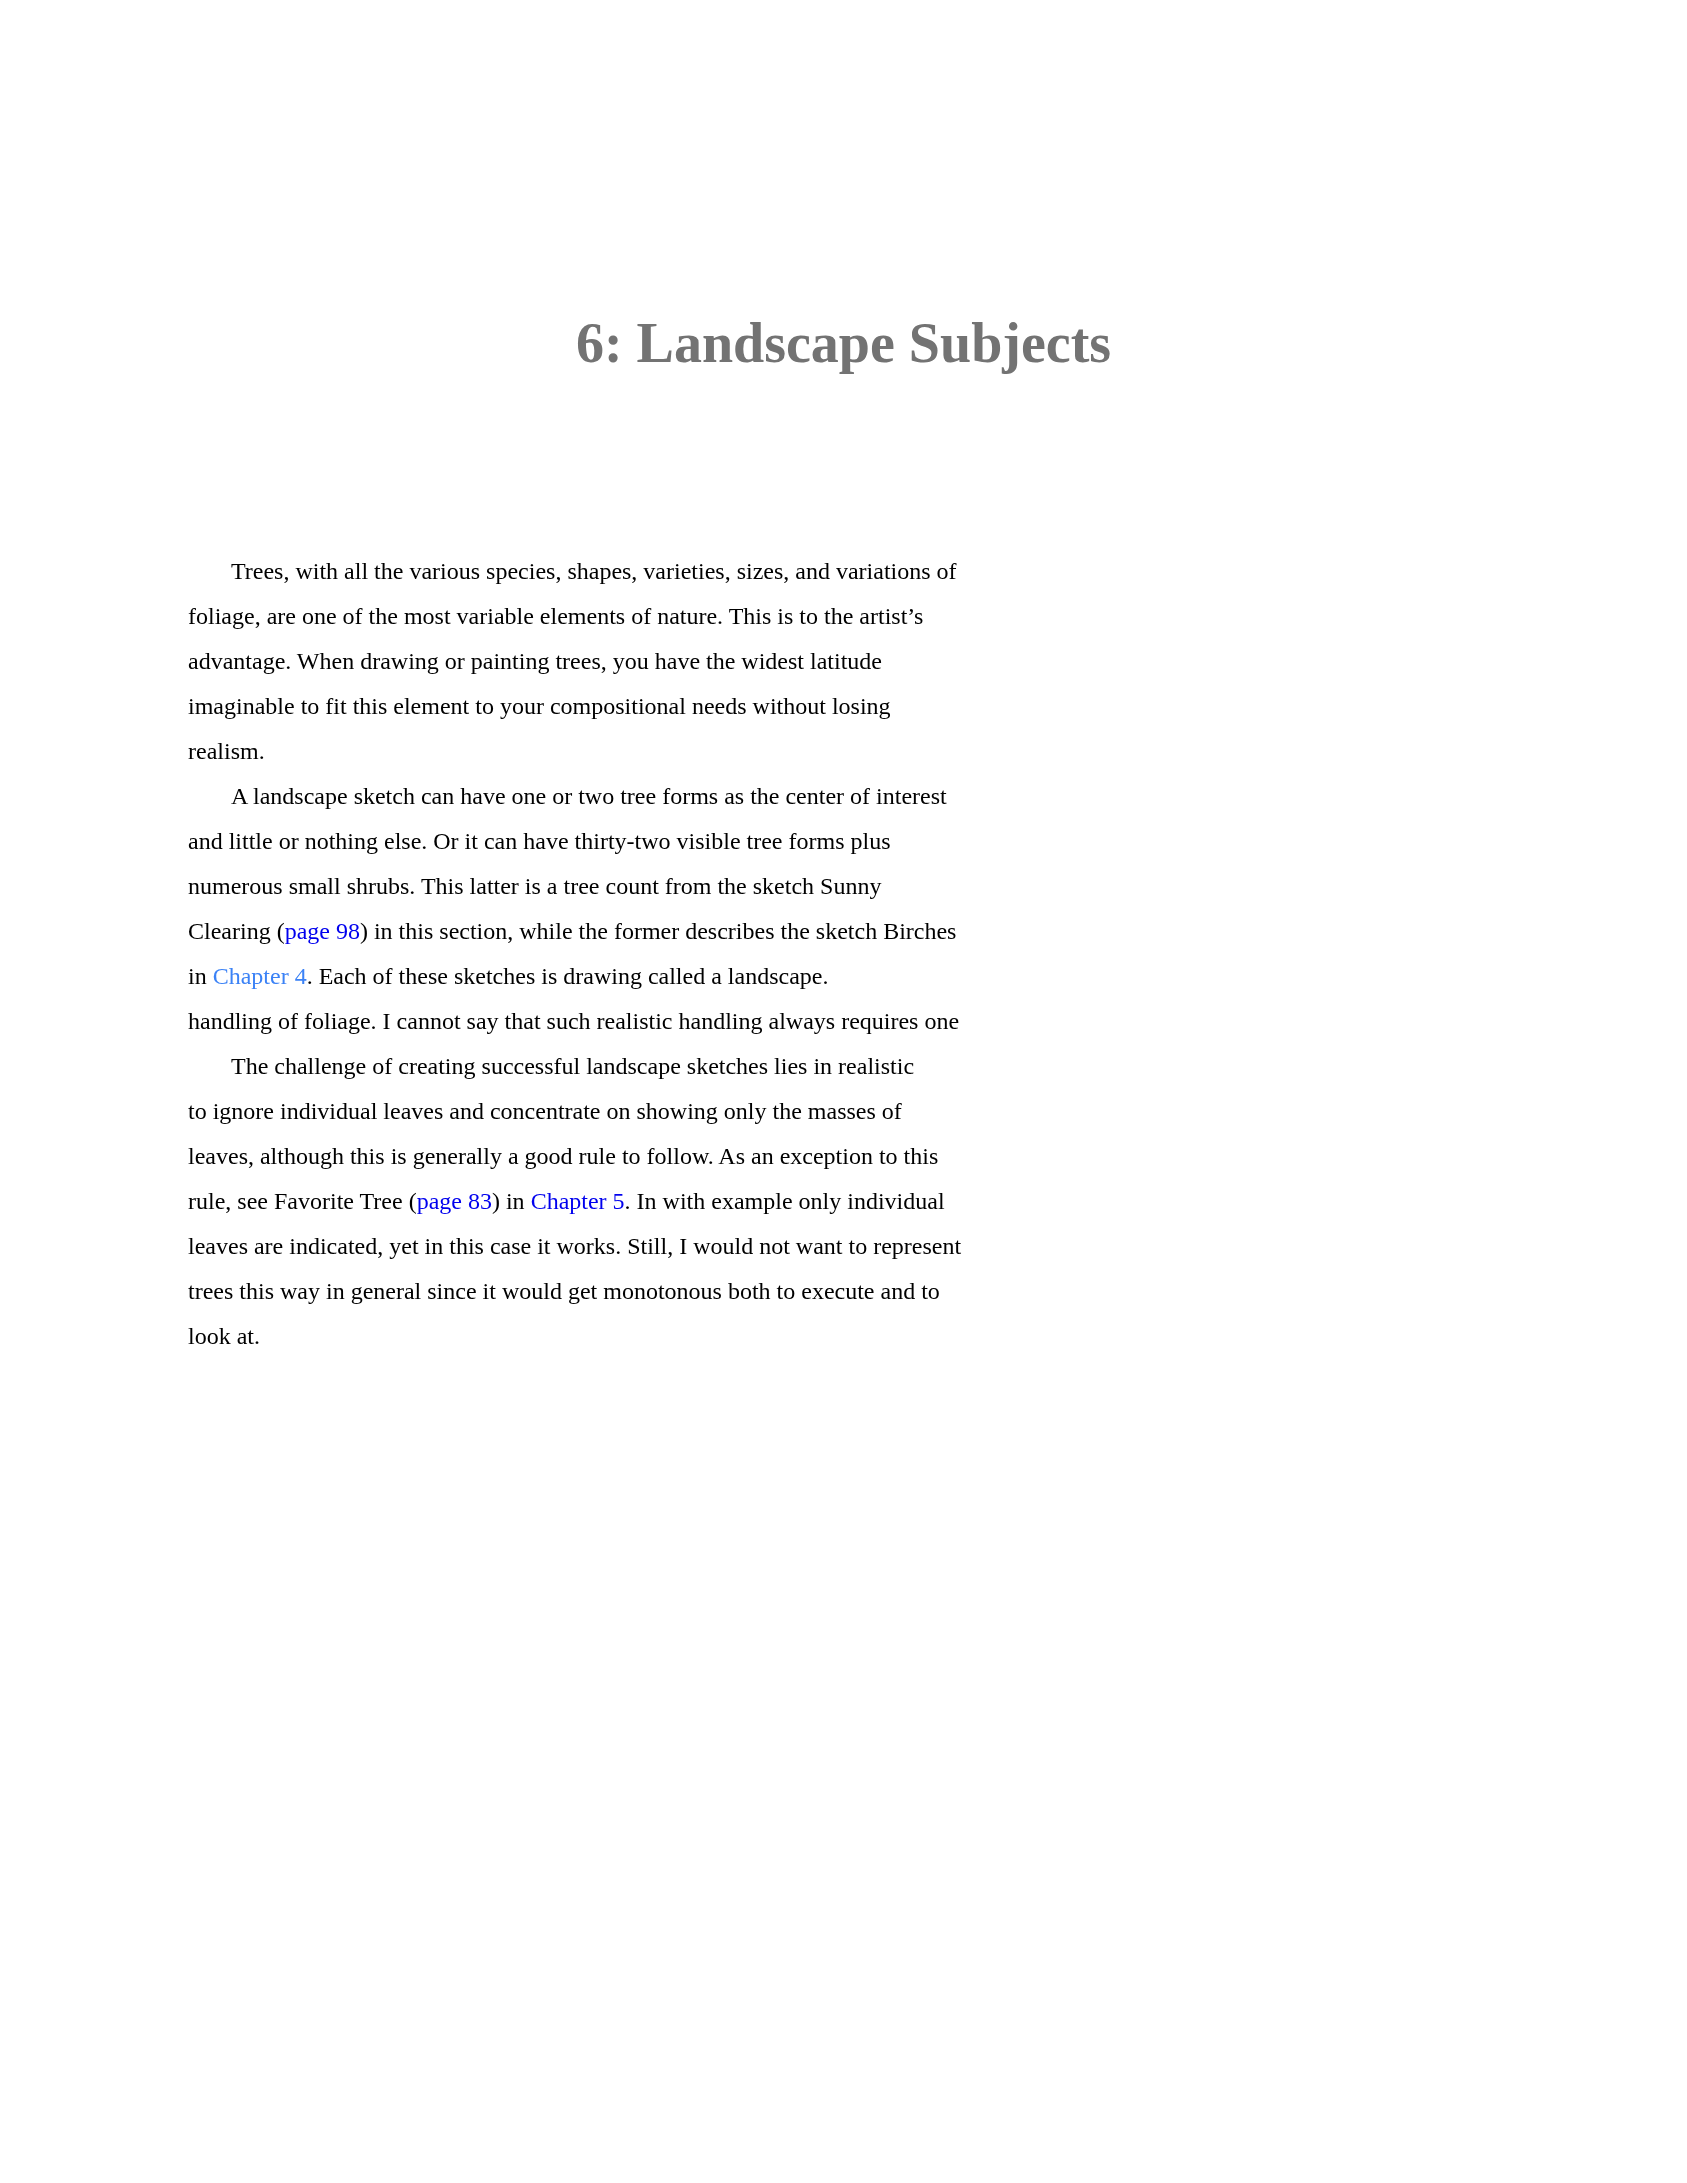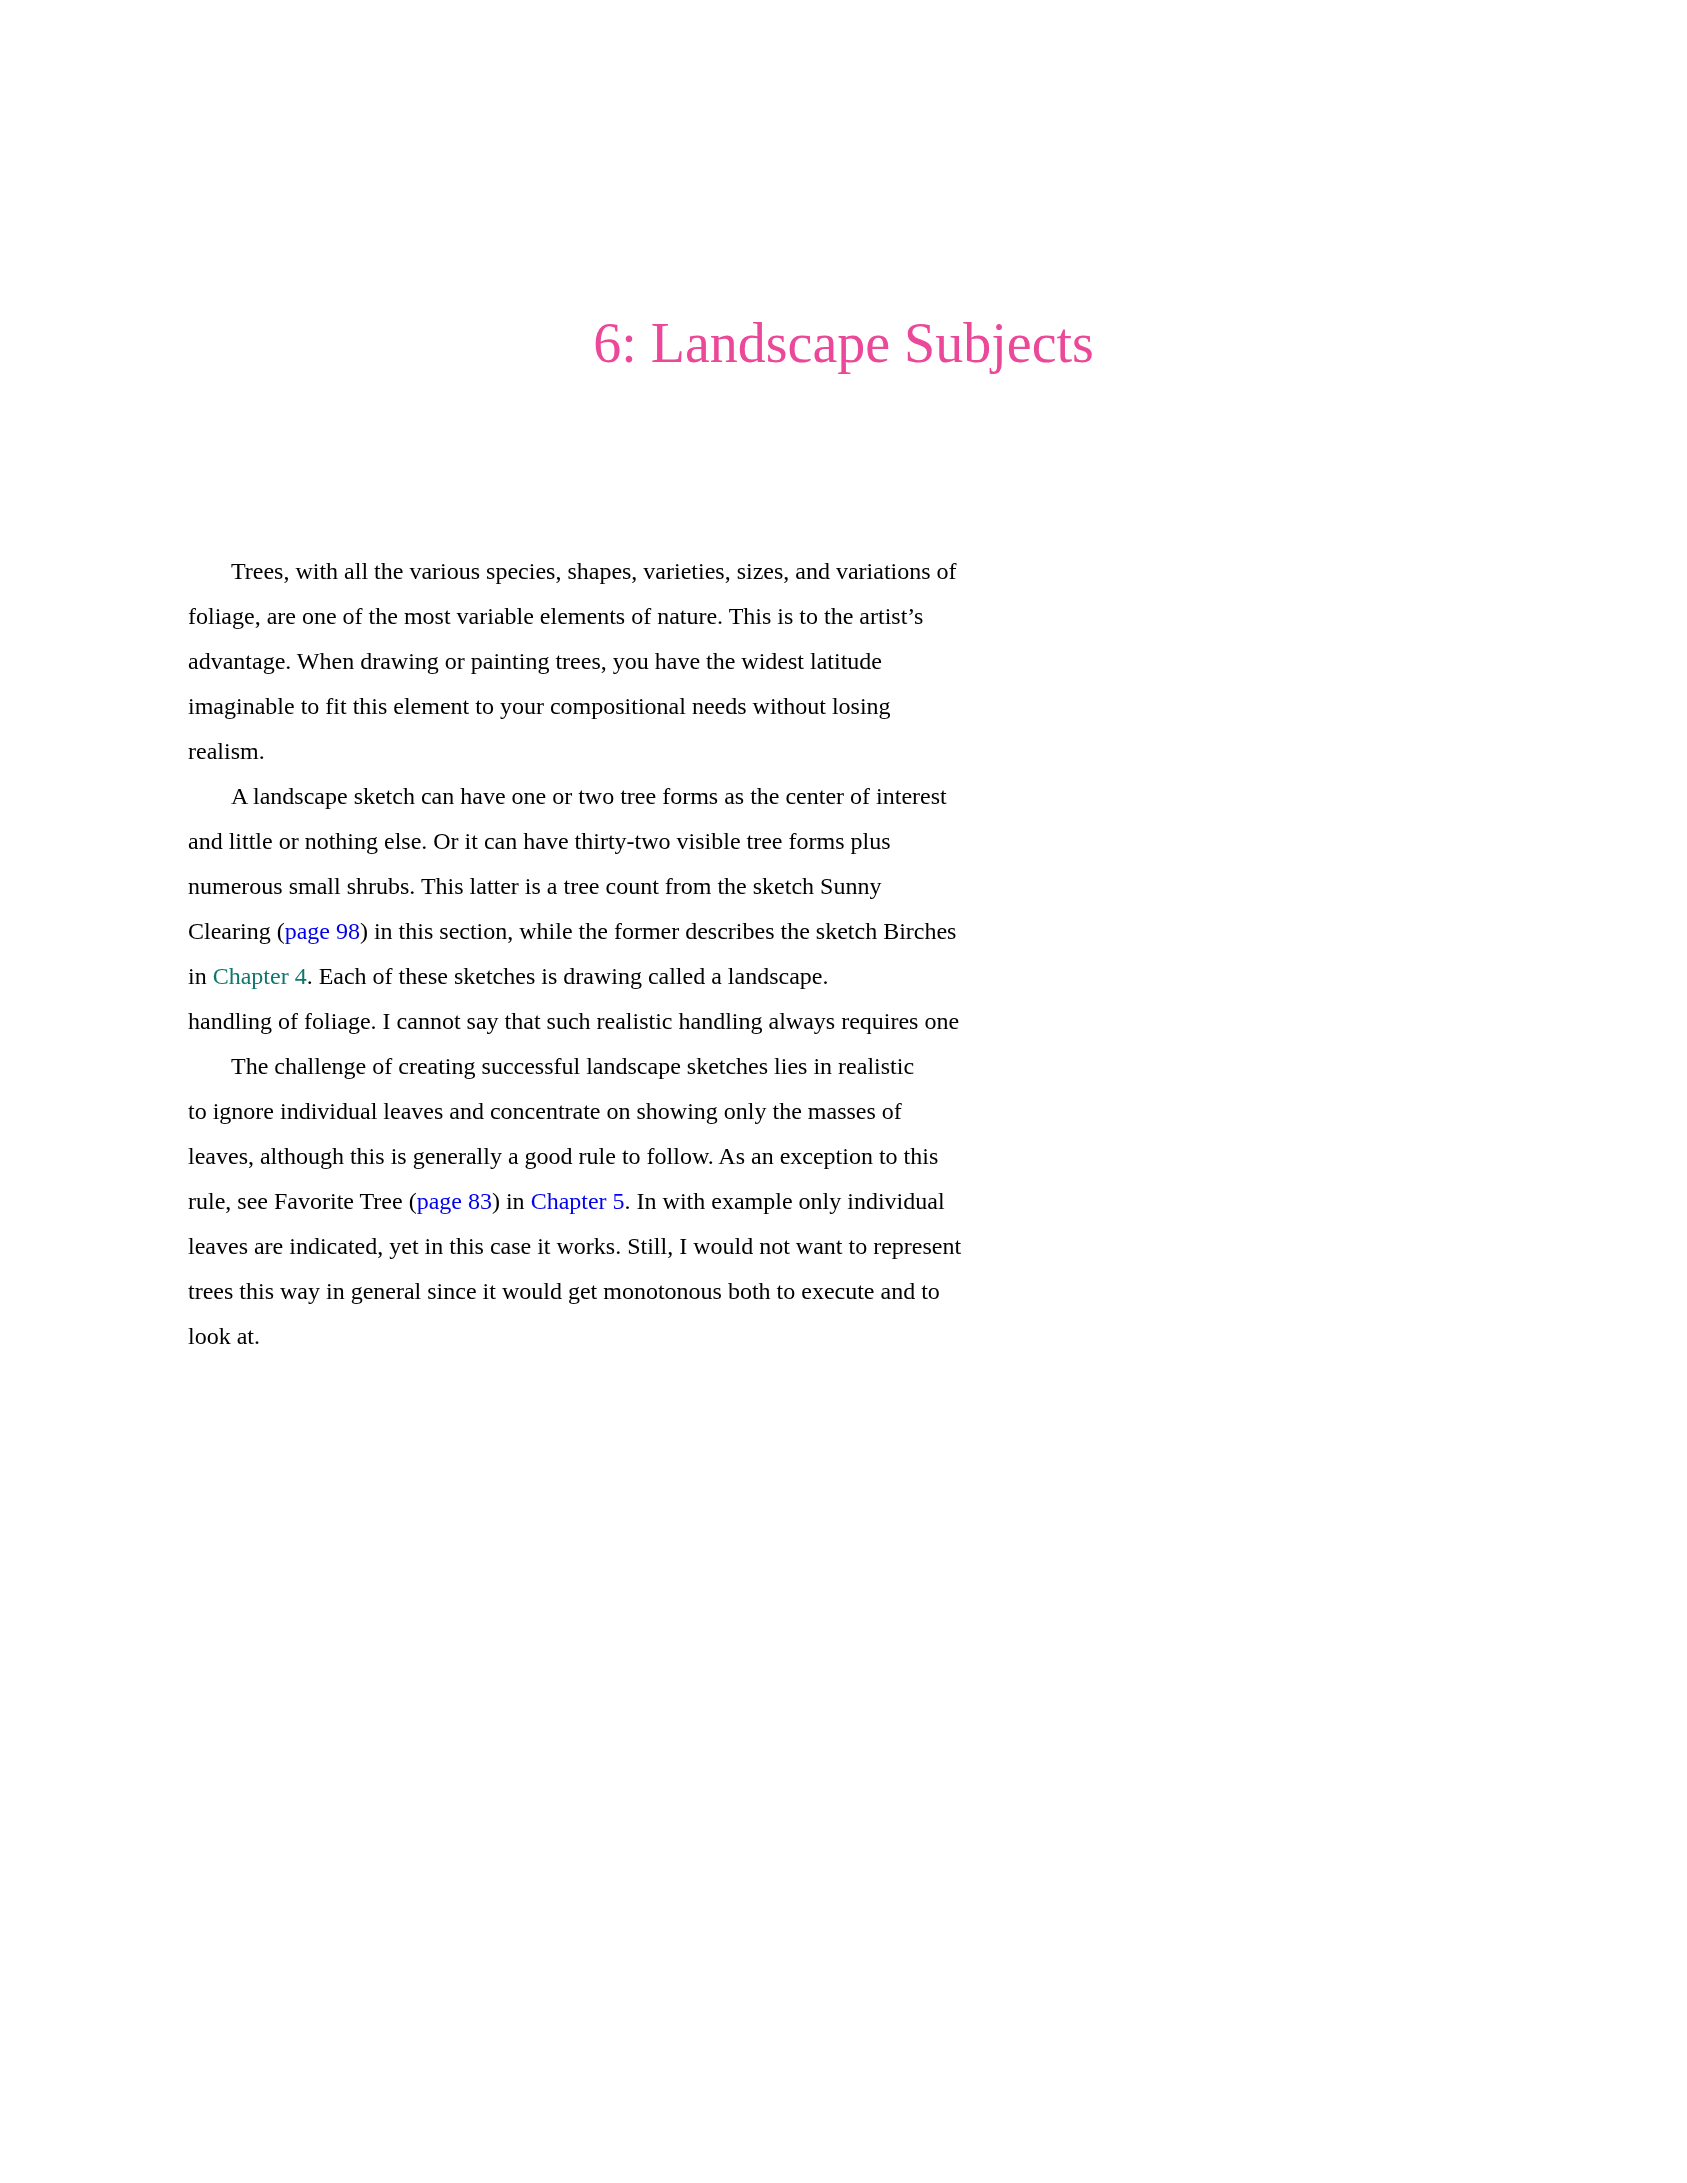--- a/index.html
+++ b/index.html
@@ -21,25 +21,25 @@
     background: #ffffff;
     overflow: hidden;
   }
   h1.chapter-title {
     position: absolute;
     left: 0;
     right: 0;
     top: 311px;
     margin: 0;
     font-family: "Liberation Serif", "DejaVu Serif", serif;
-    font-weight: normal;
+    font-weight: bold;
     font-size: 56px;
     line-height: 64px;
     text-align: center;
-    color: #ec4899;
+    color: #737373;
   }
   .body-text {
     position: absolute;
     left: 188px;
     top: 549px;
     width: 1290px;
     font-size: 24px;
     line-height: 45px;
     color: #000000;
   }
@@ -64,21 +64,21 @@
   <div class="body-text">
       <div class="line first"><span>Trees, with all the various species, shapes, varieties, sizes, and variations of</span></div>
       <div class="line"><span>foliage, are one of the most variable elements of nature. This is to the artist’s</span></div>
       <div class="line"><span>advantage. When drawing or painting trees, you have the widest latitude</span></div>
       <div class="line"><span>imaginable to fit this element to your compositional needs without losing</span></div>
       <div class="line"><span>realism.</span></div>
       <div class="line first"><span>A landscape sketch can have one or two tree forms as the center of interest</span></div>
       <div class="line"><span>and little or nothing else. Or it can have thirty-two visible tree forms plus</span></div>
       <div class="line"><span>numerous small shrubs. This latter is a tree count from the sketch </span><span class="italic">Sunny</span></div>
       <div class="line"><span class="italic">Clearing</span><span> (</span><span class="link" style="color: rgb(0, 0, 238);">page 98</span><span>) in this section, while the former describes the sketch </span><span class="italic">Birches</span></div>
-      <div class="line"><span>in </span><span class="link" style="color: #0f766e;">Chapter 4</span><span>. Each of these sketches is drawing called a landscape.</span></div>
+      <div class="line"><span>in </span><span class="link" style="color: #3b82f6;">Chapter 4</span><span>. Each of these sketches is drawing called a landscape.</span></div>
       <div class="line"><span>handling of foliage. I cannot say that such realistic handling </span><span class="italic">always</span><span> requires one</span></div>
       <div class="line first"><span>The challenge of creating successful landscape sketches lies in realistic</span></div>
       <div class="line"><span>to ignore individual leaves and concentrate on showing only the masses of</span></div>
       <div class="line"><span>leaves, although this is generally a good rule to follow. As an exception to this</span></div>
       <div class="line"><span>rule, see </span><span class="italic">Favorite Tree</span><span> (</span><span class="link" style="color: rgb(0, 0, 238);">page 83</span><span>) in </span><span class="link" style="color: rgb(0, 0, 238);">Chapter 5</span><span>. In with example only individual</span></div>
       <div class="line"><span>leaves are indicated, yet in this case it works. Still, I would not want to represent</span></div>
       <div class="line"><span>trees this way in general since it would get monotonous both to execute and to</span></div>
       <div class="line"><span>look at.</span></div>
     </div>
 </div>

